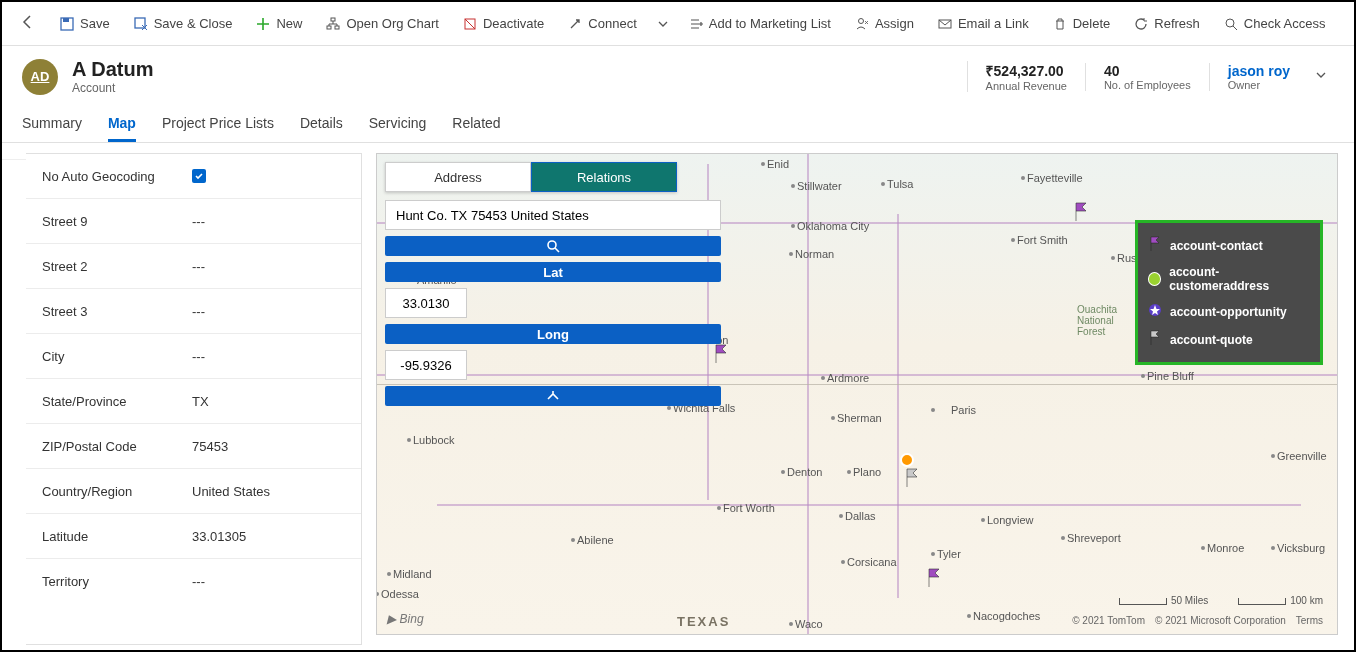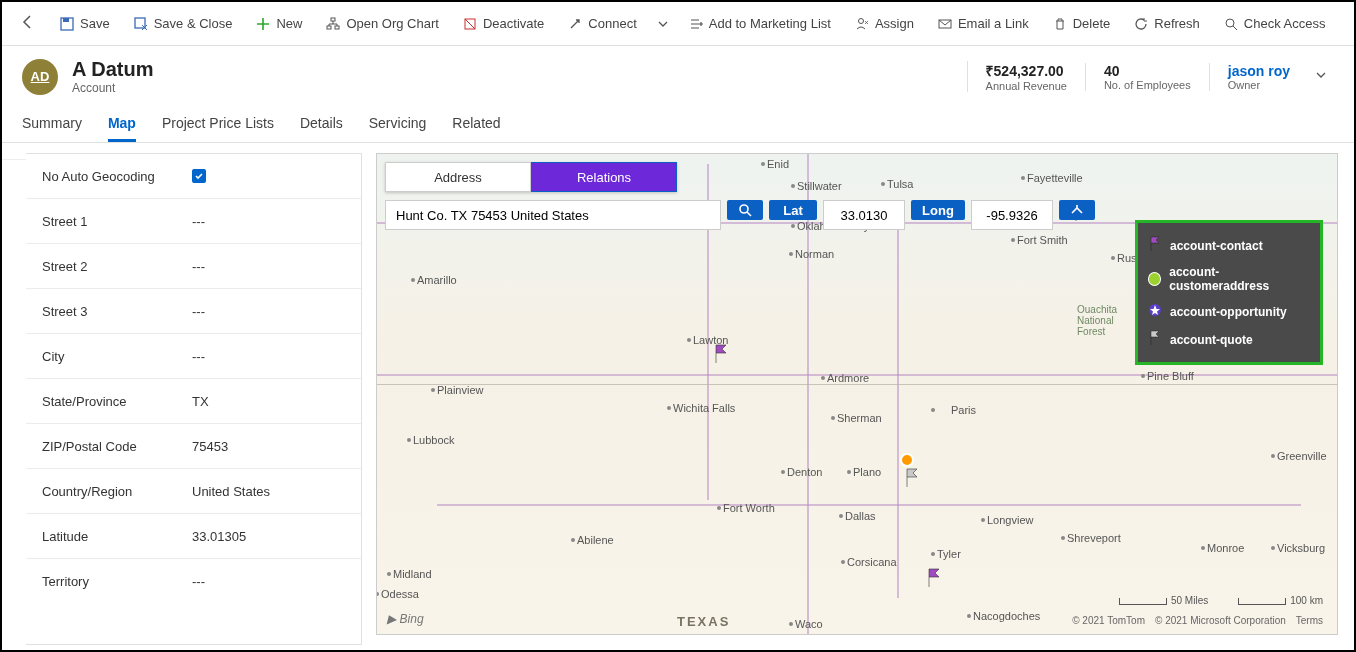--- a/index.html
+++ b/index.html
@@ -31,23 +31,23 @@
 .form-pane { width: 336px; border: 1px solid #e0e0e0; border-left: none; border-right: 1px solid #e0e0e0; overflow-y: auto; }
 .form-row { display: flex; align-items: center; height: 45px; padding: 0 16px; border-bottom: 1px solid #ececec; }
 .form-label { flex: 0 0 150px; font-size: 13px; color: #333; }
 .form-value { font-size: 13px; color: #333; }
 .checkbox { width: 14px; height: 14px; background: #0066cc; border-radius: 2px; display:inline-flex; align-items:center; justify-content:center; }
 
 .map-pane { flex: 1; margin: 0 16px 10px 14px; border: 1px solid #ccc; position: relative; background: #eef3f1; overflow: hidden; }
 
 .map-toggle { position: absolute; top: 8px; left: 8px; display: flex; box-shadow: 0 1px 3px rgba(0,0,0,.2); z-index: 3; }
 .toggle-btn { width: 146px; height: 30px; display: flex; align-items: center; justify-content: center; background: #fff; font-size: 13px; cursor: pointer; border: 1px solid #ccc; }
-.toggle-btn.active { background: #6d28d9; color: #fff; border-color: #0b60c4; }
-
-.search-row { position: absolute; top: 46px; left: 8px; display: flex; gap: 6px; z-index: 3; }
+.toggle-btn.active { background: #0f766e; color: #fff; border-color: #0b60c4; }
+
+.search-row { position: absolute; top: 46px; left: 8px; display: flex; gap: 6px; z-index: 3; flex-direction: column; }
 .search-input { width: 336px; height: 30px; padding: 0 10px; border: 1px solid #ccc; font-size: 13px; background:#fff; }
 .blue-btn { height: 20px; min-width: 36px; padding: 0 8px; background: #0b60c4; color: #fff; border: none; display: flex; align-items: center; justify-content: center; font-size: 13px; font-weight: 600; cursor: pointer; border-radius: 2px; }
 .white-box { height: 30px; width: 82px; text-align: center; border: 1px solid #ccc; background:#fff; font-size: 13px; }
 
 .legend { position: absolute; top: 66px; right: 14px; width: 188px; background: #4a4a4a; border: 3px solid #26b526; padding: 8px 10px; z-index: 3; }
 .legend-item { display: flex; align-items: center; gap: 8px; padding: 5px 0; color: #fff; font-size: 12px; font-weight: 600; }
 .legend-icon { width: 14px; height: 14px; border-radius: 50%; display:inline-block; }
 
 .map-bg { position: absolute; inset: 0; background: linear-gradient(180deg,#eef3f0 0%,#f6f1e6 40%,#f9f4ea 100%); }
 .road-h { position:absolute; height:2px; background:#b98cc4; opacity:.55; }
@@ -224,21 +224,21 @@
   <div class="form-pane">
     <div class="form-row">
       <div class="form-label">No Auto Geocoding</div>
       <div class="checkbox">
           <svg width="10" height="10" viewBox="0 0 10 10">
             <path d="M2 5 L4 7 L8 3" stroke="#fff" stroke-width="1.6" fill="none"></path>
           </svg>
         </div>
     </div>
     <div class="form-row">
-        <div class="form-label">Street 1</div>
+        <div class="form-label">Street 9</div>
         <div class="form-value">---</div>
       </div>
     <div class="form-row">
         <div class="form-label">Street 2</div>
         <div class="form-value">---</div>
       </div>
     <div class="form-row">
         <div class="form-label">Street 3</div>
         <div class="form-value">---</div>
       </div>

